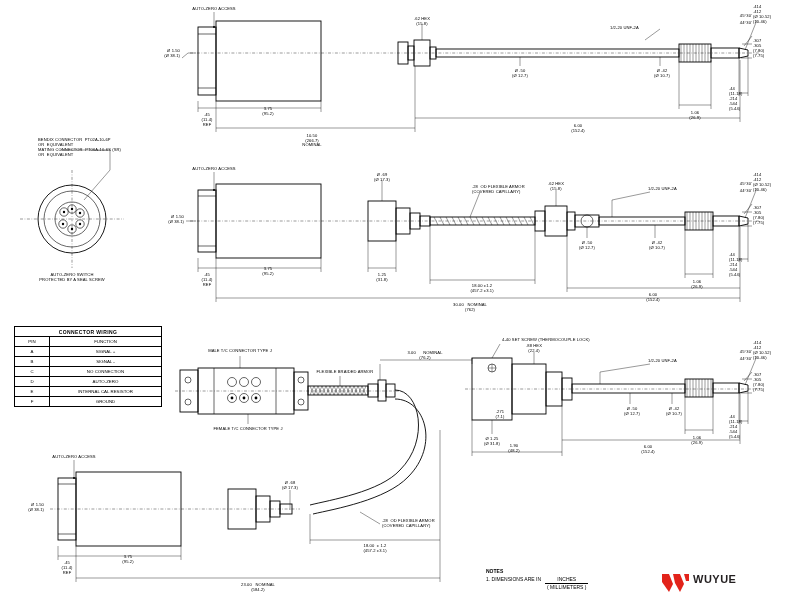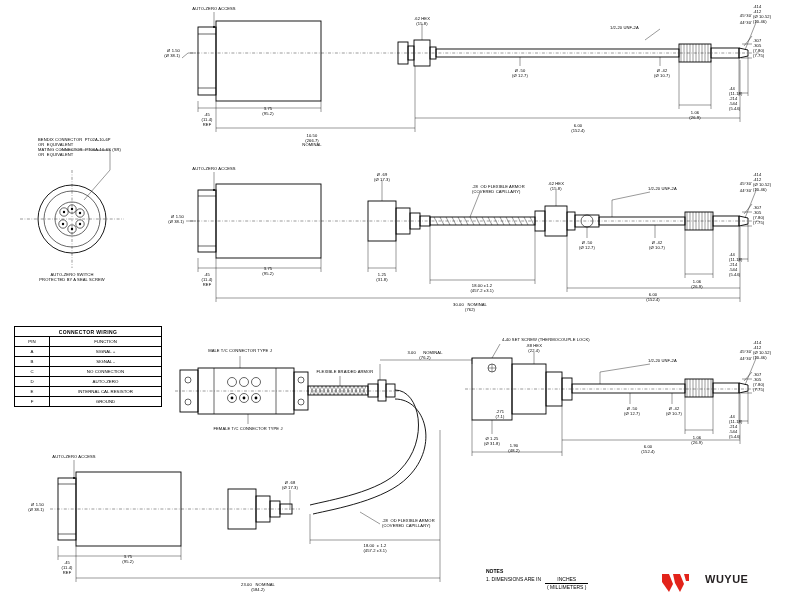--- a/index.html
+++ b/index.html
@@ -14,21 +14,21 @@
   .ln{stroke:#000;fill:none;stroke-width:.6;}
   .ln2{stroke:#000;fill:none;stroke-width:.9;}
   .thin{stroke:#000;fill:none;stroke-width:.4;}
   .dash{stroke:#000;fill:none;stroke-width:.4;stroke-dasharray:3,1.6,.7,1.6;}
   .blk{fill:#000;}
   .tbl{position:absolute;border:1px solid #000;border-collapse:collapse;font-size:4.4px;}
   .tbl td,.tbl th{border:1px solid #000;padding:0px 2px;text-align:center;height:9px;font-weight:normal;}
   .tbl th{font-weight:bold;font-size:5px;letter-spacing:.4px;}
   .logo{position:absolute;}
   .logo .mark{position:absolute;left:0;top:0;}
-  .logo .txt{position:absolute;left:45px;top:3px;font-size:11px;font-weight:bold;letter-spacing:.5px;color:#231f20;}
+  .logo .txt{position:absolute;left:33px;top:3px;font-size:11px;font-weight:bold;letter-spacing:.5px;color:#231f20;}
   .notes{position:absolute;font-size:5px;line-height:1.5;}
 </style>
 </head>
 <body>
 
 <div class="stage">
 
 <svg width="796" height="609">
 
   <rect class="ln2" x="198" y="27" width="18" height="68" fill="#fff"></rect>

